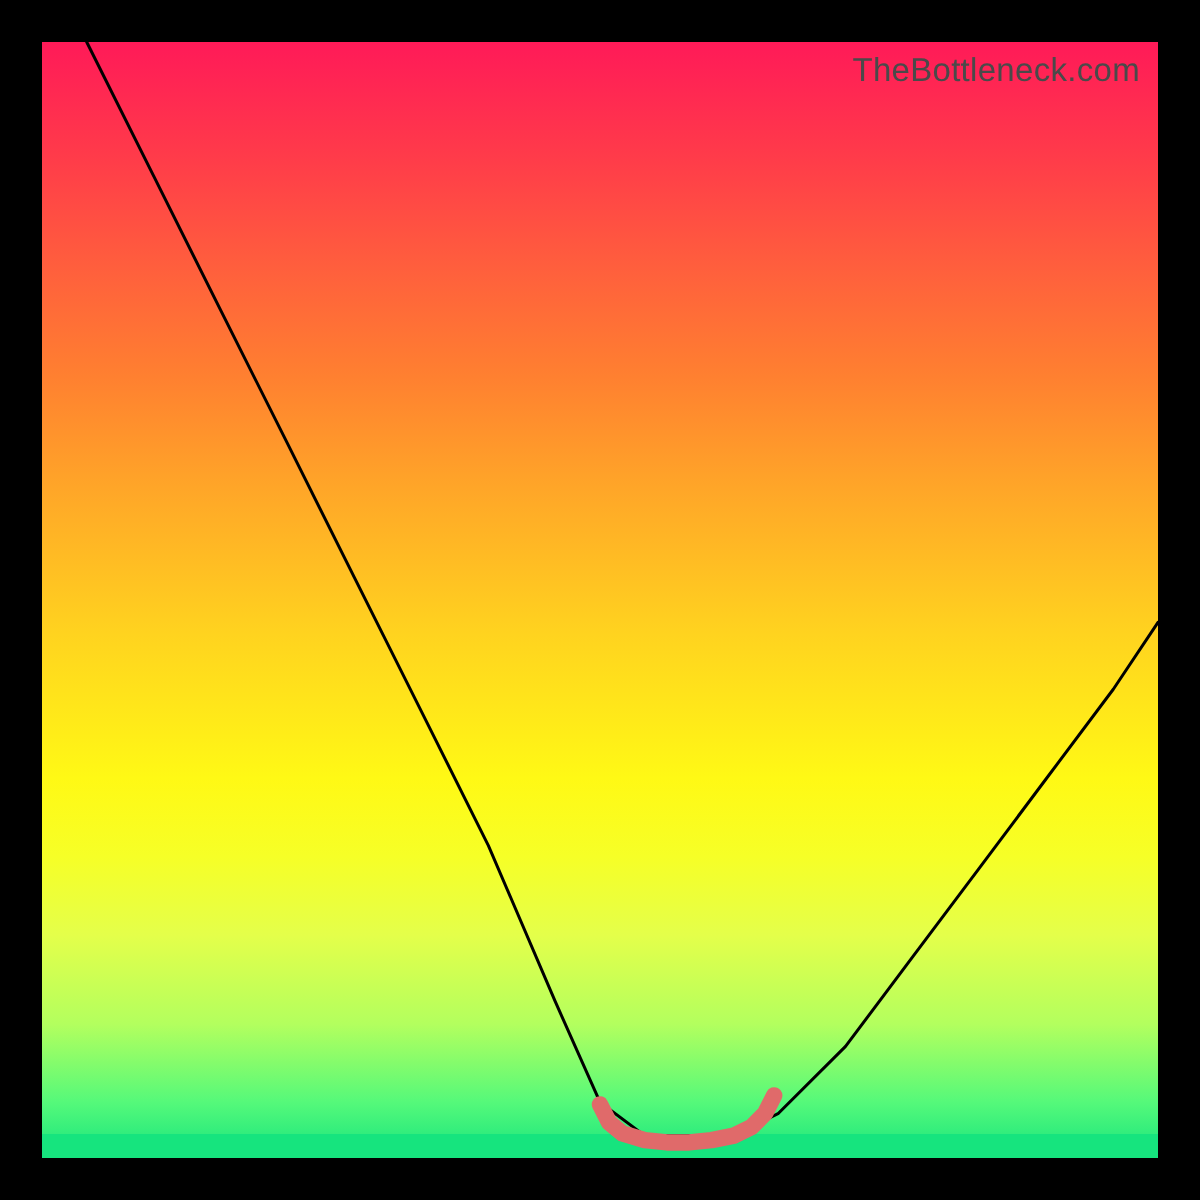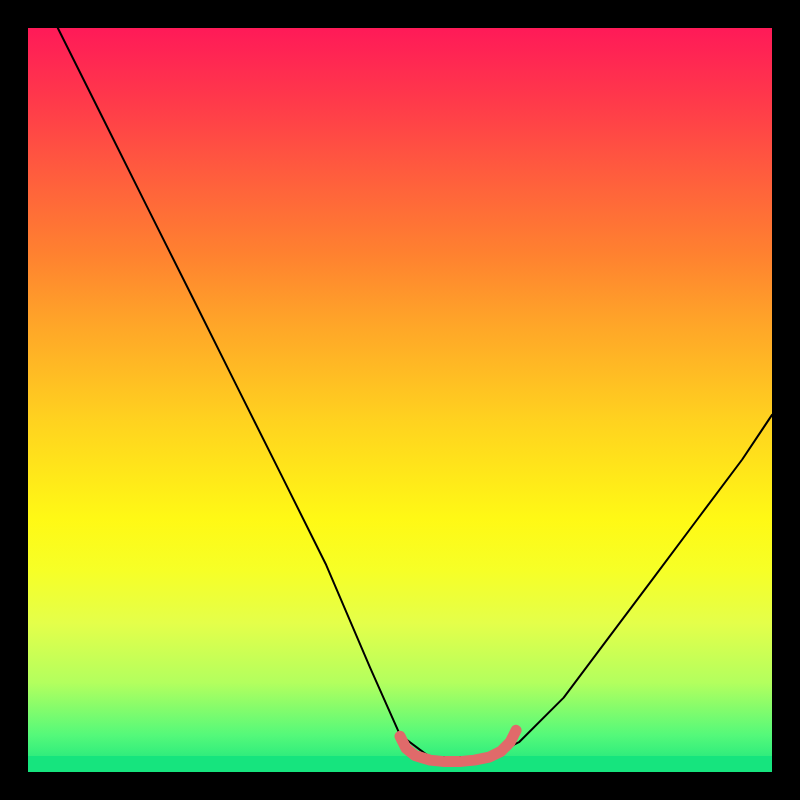--- a/index.html
+++ b/index.html
@@ -71,14 +71,15 @@
 
 <div class="frame">
   <div class="plot">
     <div class="green-strip"></div>
 
     <svg class="curve" viewBox="0 0 744 744" preserveAspectRatio="none">
       <path d="M29.8 0.0 L74.4 89.3 L119.0 178.6 L163.7 267.8 L208.3 357.1 L253.0 446.4 L297.6 535.7 L342.2 639.8 L372.0 706.8 L401.8 729.1 L431.5 729.1 L461.3 729.1 L491.0 714.2 L535.7 669.6 L580.3 610.1 L625.0 550.6 L669.6 491.0 L714.2 431.5 L744.0 386.9" fill="none" stroke="#000" stroke-width="2" stroke-linecap="round" stroke-linejoin="round"></path>
       <path d="M372.0 708.3 L378.0 720.2 L386.9 727.6 L401.8 732.1 L416.6 733.6 L431.5 733.6 L446.4 732.1 L461.3 729.1 L473.2 723.2 L482.1 714.2 L488.1 702.3" fill="none" stroke="#e06a6a" stroke-width="11" stroke-linecap="round" stroke-linejoin="round"></path>
     </svg>
 
+    <div class="watermark">TheBottleneck.com</div>
   </div>
 </div>
 
 </body></html>

